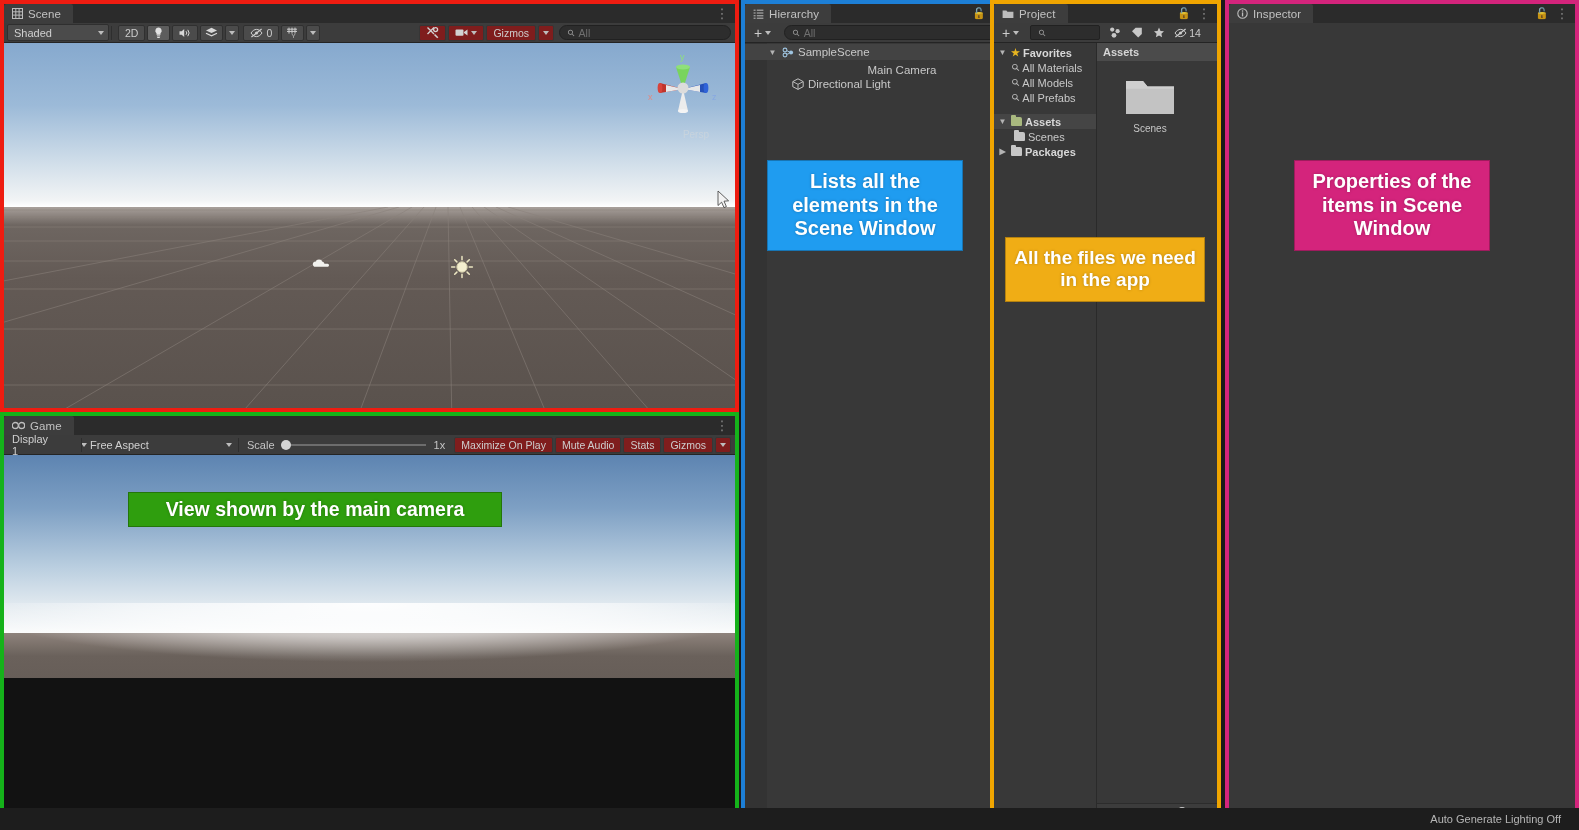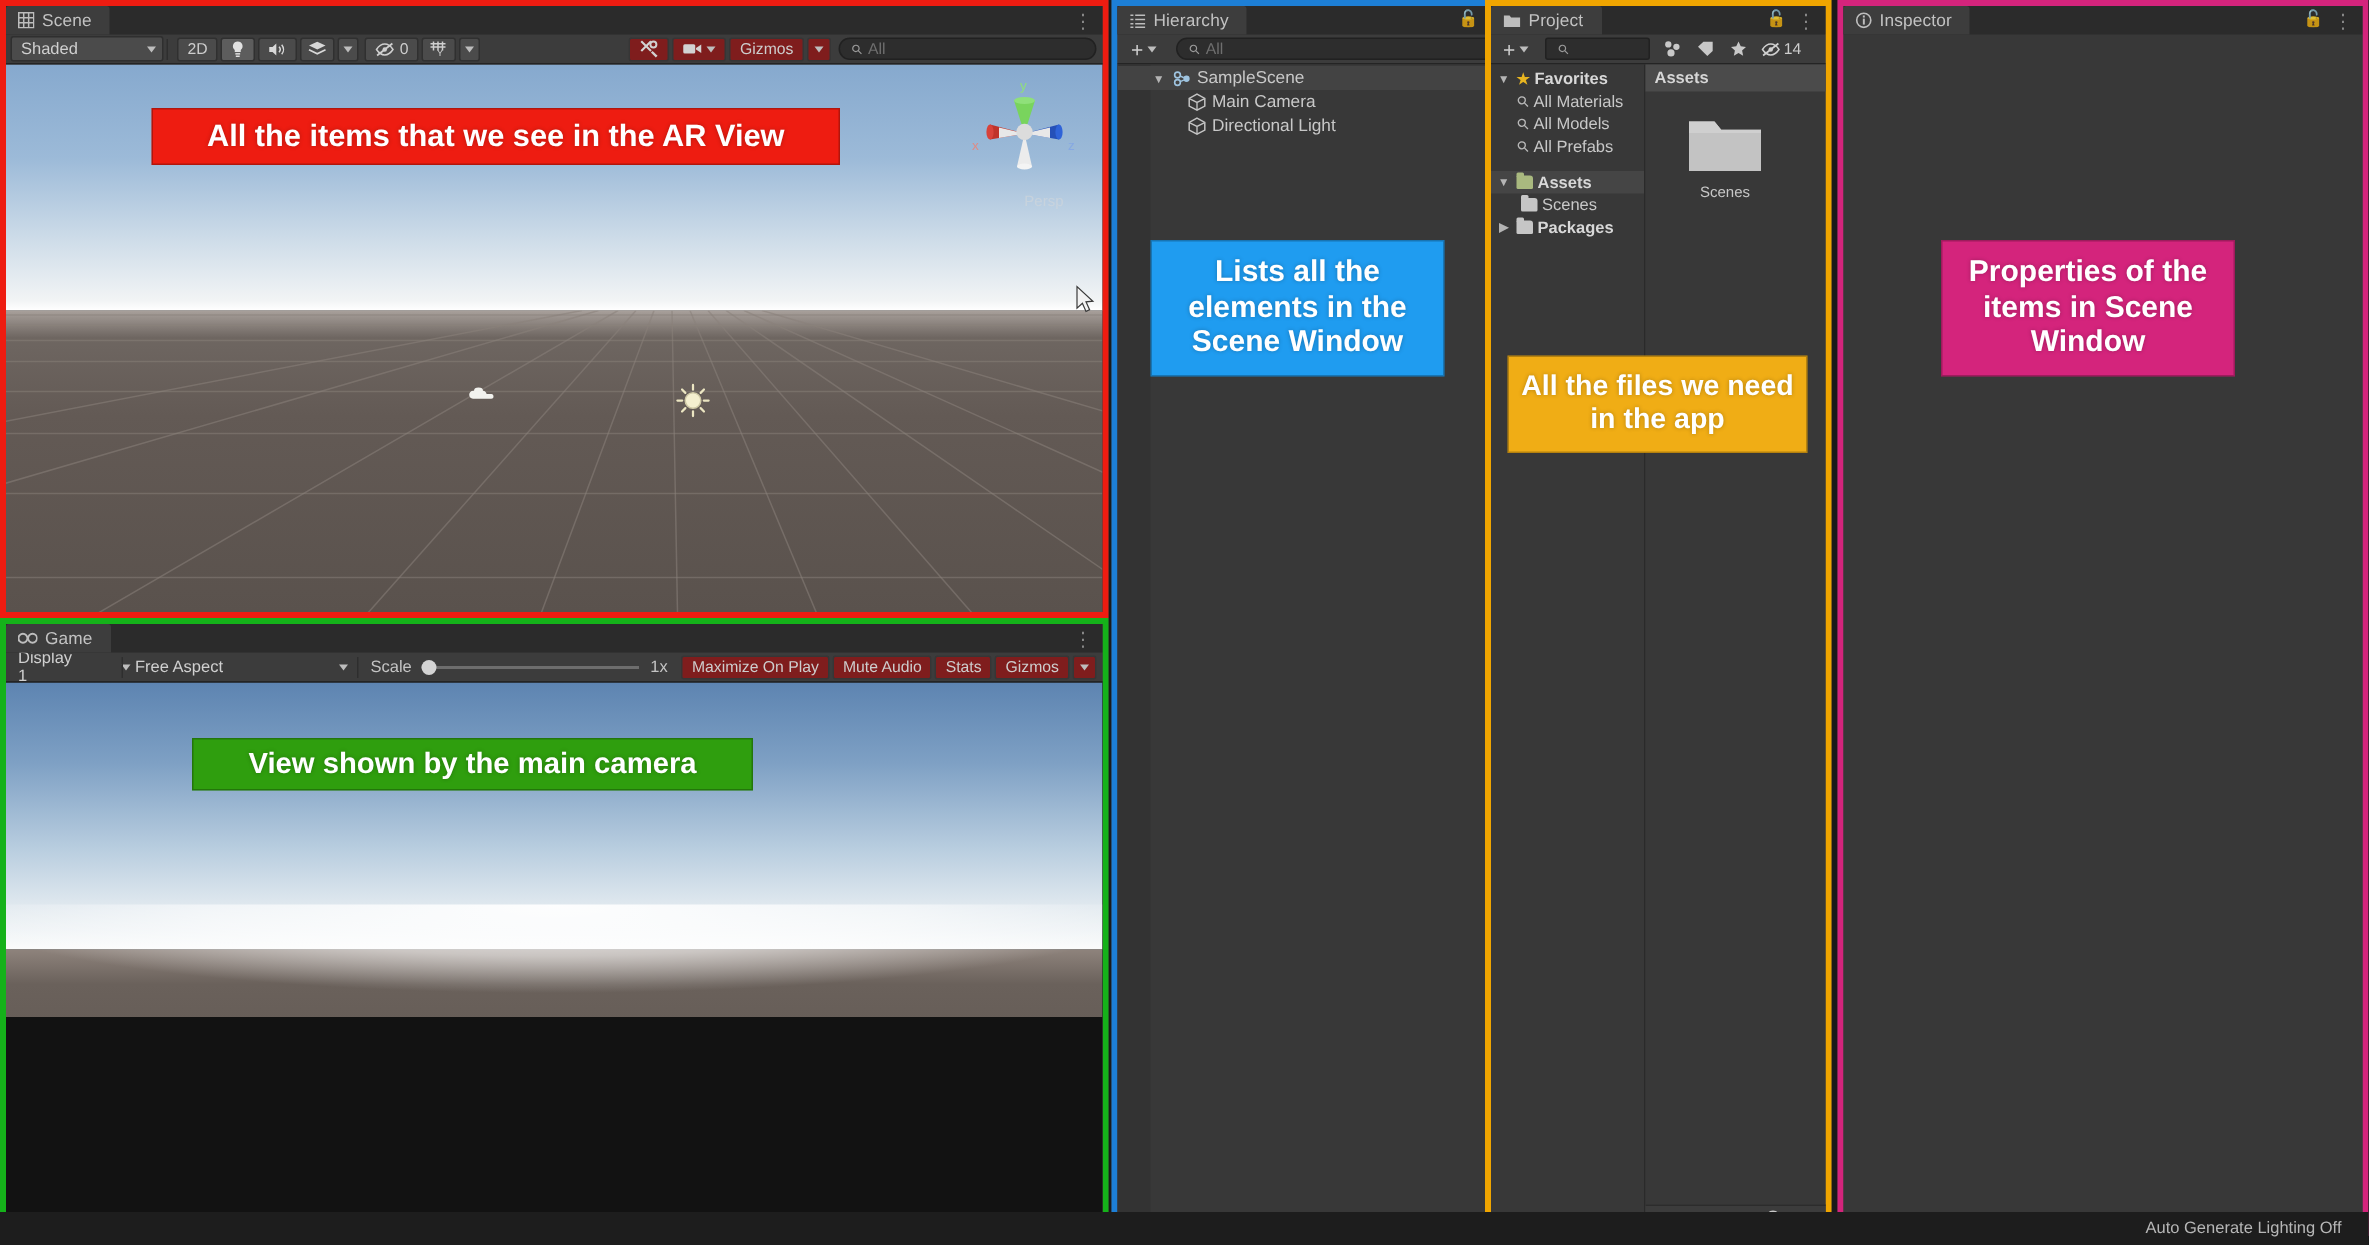--- a/index.html
+++ b/index.html
@@ -425,21 +425,21 @@
         <svg width="12" height="11" viewBox="0 0 12 11">
           <circle cx="3" cy="3" r="1.9" fill="none" stroke="#9fc4e0" stroke-width="1.1"></circle>
           <circle cx="3" cy="8" r="1.9" fill="none" stroke="#9fc4e0" stroke-width="1.1"></circle>
           <circle cx="9" cy="5.5" r="2.1" fill="#9fc4e0"></circle>
           <path d="M4.7 3.6 7.2 4.8 M4.7 7.4 7.2 6.4" stroke="#9fc4e0" stroke-width="1"></path>
         </svg>
         <span>SampleScene</span>
         <span class="row-kebab">⋮</span>
       </div>
 
-      <div class="tree-row" style="padding-left:47px;">
+      <div class="tree-row" style="padding-left:47px;flex-direction:column;">
         <svg width="12" height="12" viewBox="0 0 12 12">
           <path d="M6 0.8 11.2 3.6v5.1L6 11.4 0.8 8.7V3.6z" fill="none" stroke="#c3c3c3" stroke-width="1"></path>
           <path d="M0.9 3.7 6 6.3l5.1-2.6 M6 6.3v5" stroke="#c3c3c3" stroke-width=".9" fill="none"></path>
         </svg>
         <span>Main Camera</span>
       </div>
 
       <div class="tree-row" style="padding-left:47px;">
         <svg width="12" height="12" viewBox="0 0 12 12">
           <path d="M6 0.8 11.2 3.6v5.1L6 11.4 0.8 8.7V3.6z" fill="none" stroke="#c3c3c3" stroke-width="1"></path>
@@ -579,19 +579,18 @@
         <span class="kebab">⋮</span>
       </div>
     </div>
     <div class="insp-body"></div>
   </div>
 
   <div id="statusbar">
     <span>Auto Generate Lighting Off</span>
   </div>
 
-  <div class="callout" id="callout-scene">All the items that we see in the AR View</div>
   <div class="callout" id="callout-game">View shown by the main camera</div>
   <div class="callout" id="callout-hier">Lists all the elements in the Scene Window</div>
   <div class="callout" id="callout-project">All the files we need in the app</div>
   <div class="callout" id="callout-insp">Properties of the items in Scene Window</div>
 
 </div>
 
 </body></html>

